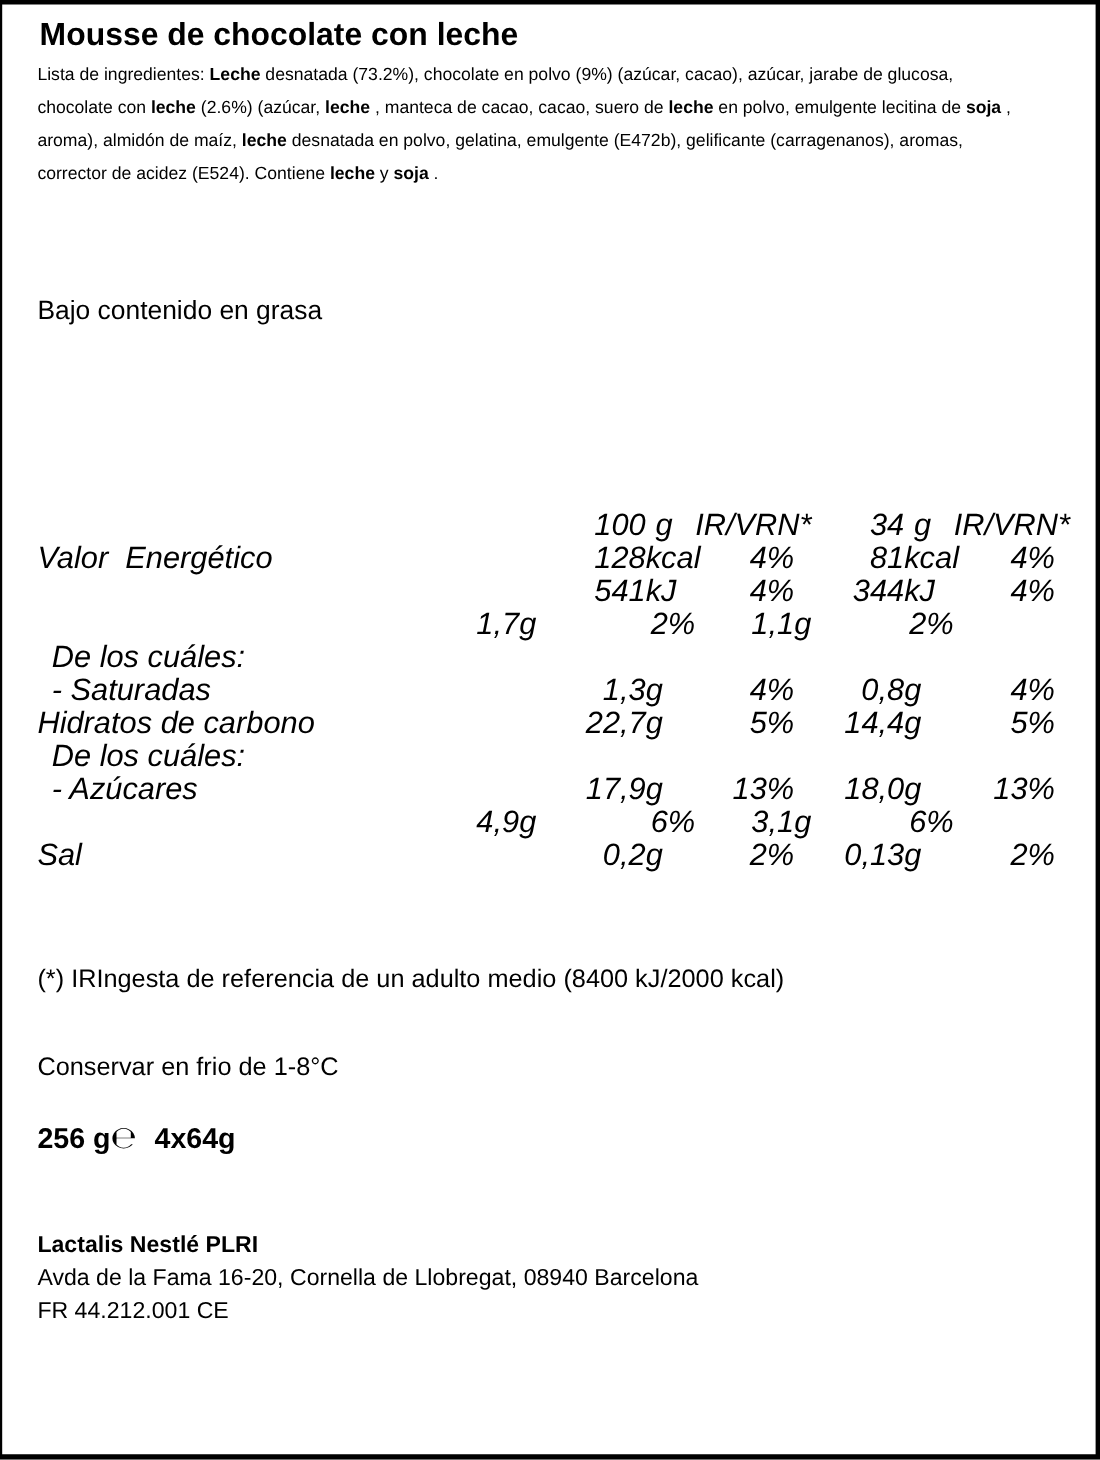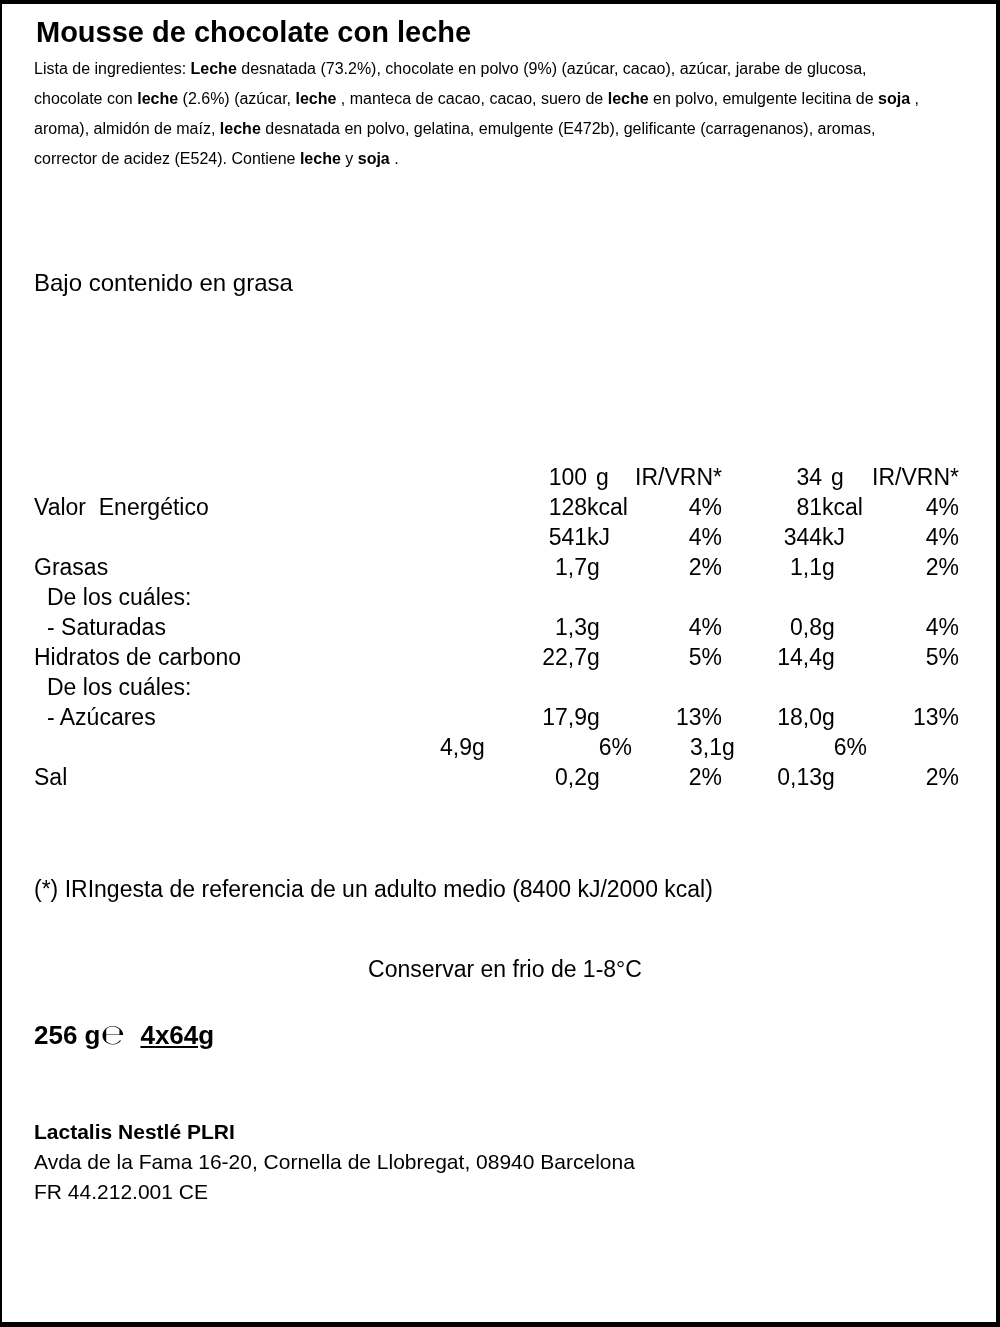--- a/index.html
+++ b/index.html
@@ -25,39 +25,39 @@
     height: 42px; margin-left: 2px; margin-top: 2px;
   }
   .ingredients {
     font-size: 16px; line-height: 30px;
     width: 905px; height: 214px;
     overflow: hidden;
   }
   .b { font-weight: bold; }
   .claim { font-size: 24px; line-height: 30px; height: 30px; }
 
-  .ntable { width: 925px; margin-top: 164px; font-size: 23px; }
+  .ntable { width: 925px; margin-top: 164px; font-size: 28px; font-style: italic; }
   .nrow {
     display: grid;
     grid-template-columns: 1fr 115px 45px 90px 100px 45px 92px;
     line-height: 30px; height: 30px;
   }
   .nrow span { display: block; white-space: pre; overflow: visible; }
   .lab { white-space: pre-wrap; }
   .lab.ind { padding-left: 13px; }
   .num, .pct, .num2, .pct2 { text-align: right; }
   .unit, .unit2 { text-align: left; }
   .nrow.header .unit, .nrow.header .unit2 { padding-left: 9px; }
 
   .footnote { font-size: 23px; line-height: 30px; height: 30px; margin-top: 82px; }
-  .storage  { font-size: 23px; line-height: 30px; height: 30px; margin-top: 50px; text-align: center; }
+  .storage  { font-size: 23px; line-height: 30px; height: 30px; margin-top: 50px; }
 
   .netweight { font-size: 26px; font-weight: bold; line-height: 36px; height: 36px; margin-top: 33px; }
   .netweight .emark { font-weight: normal; font-size: 28px; font-family: "DejaVu Sans", sans-serif; }
-  .netweight .units { margin-left: 16px; text-decoration: underline; }
+  .netweight .units { margin-left: 16px; }
 
   .mfr { margin-top: 64px; font-size: 21px; line-height: 30px; }
   .mfr .name { font-weight: bold; }
 </style>
 </head>
 <body>
 
 <div class="label-sheet">
 
   <h1 class="title">Mousse de chocolate con leche</h1>
@@ -88,21 +88,20 @@
       <div class="nrow">
         <span class="lab"></span>
         <span class="num">541</span>
         <span class="unit">kJ</span>
         <span class="pct">4%</span>
         <span class="num2">344</span>
         <span class="unit2">kJ</span>
         <span class="pct2">4%</span>
       </div>
       <div class="nrow">
-        <span class="lab">Grasas</span>
         <span class="num">1,7</span>
         <span class="unit">g</span>
         <span class="pct">2%</span>
         <span class="num2">1,1</span>
         <span class="unit2">g</span>
         <span class="pct2">2%</span>
       </div>
       <div class="nrow">
         <span class="lab ind">De los cuáles:</span>
         <span class="num"></span>

